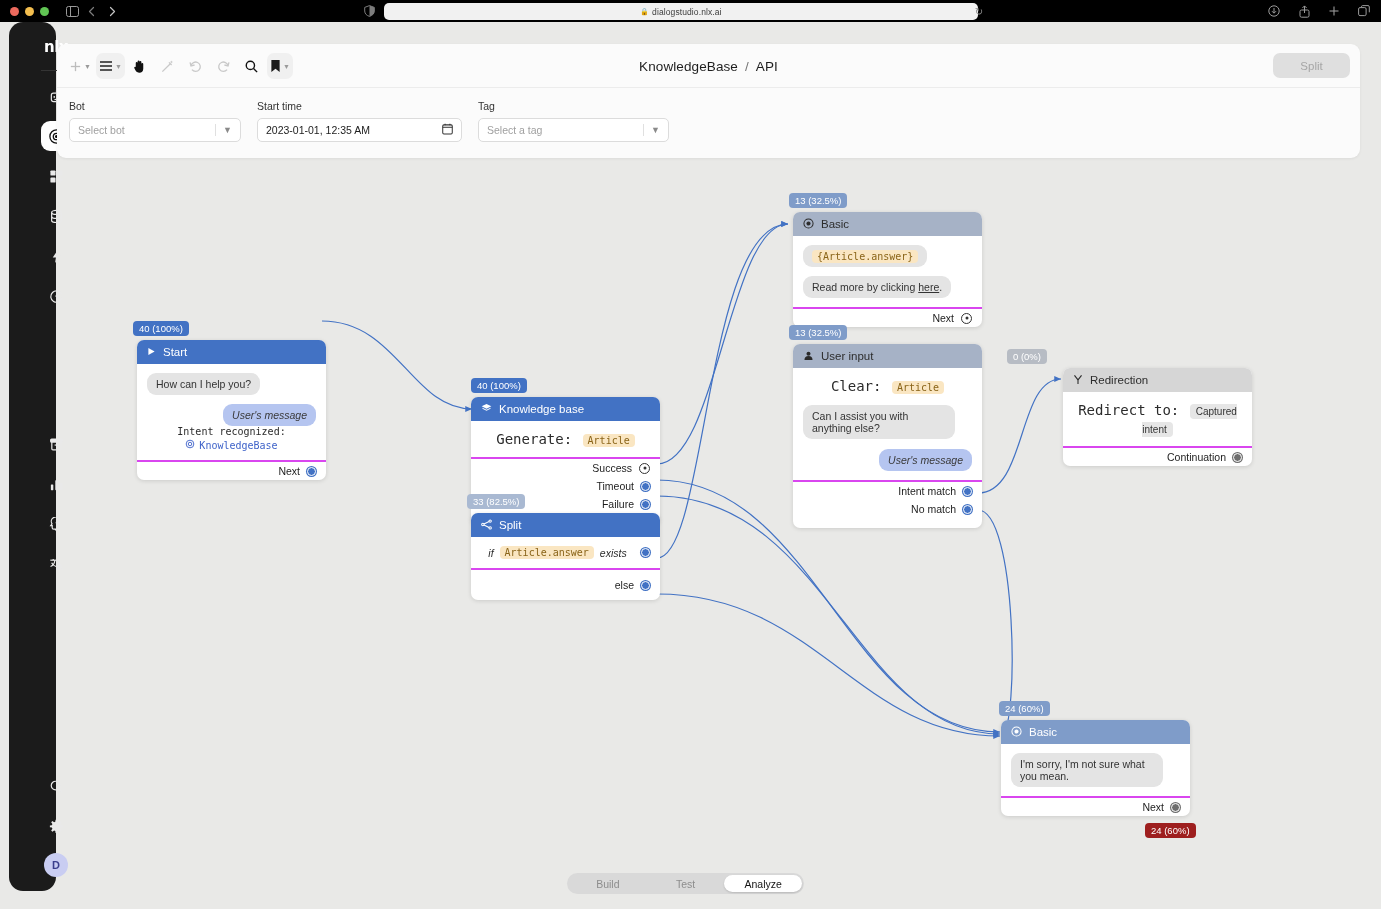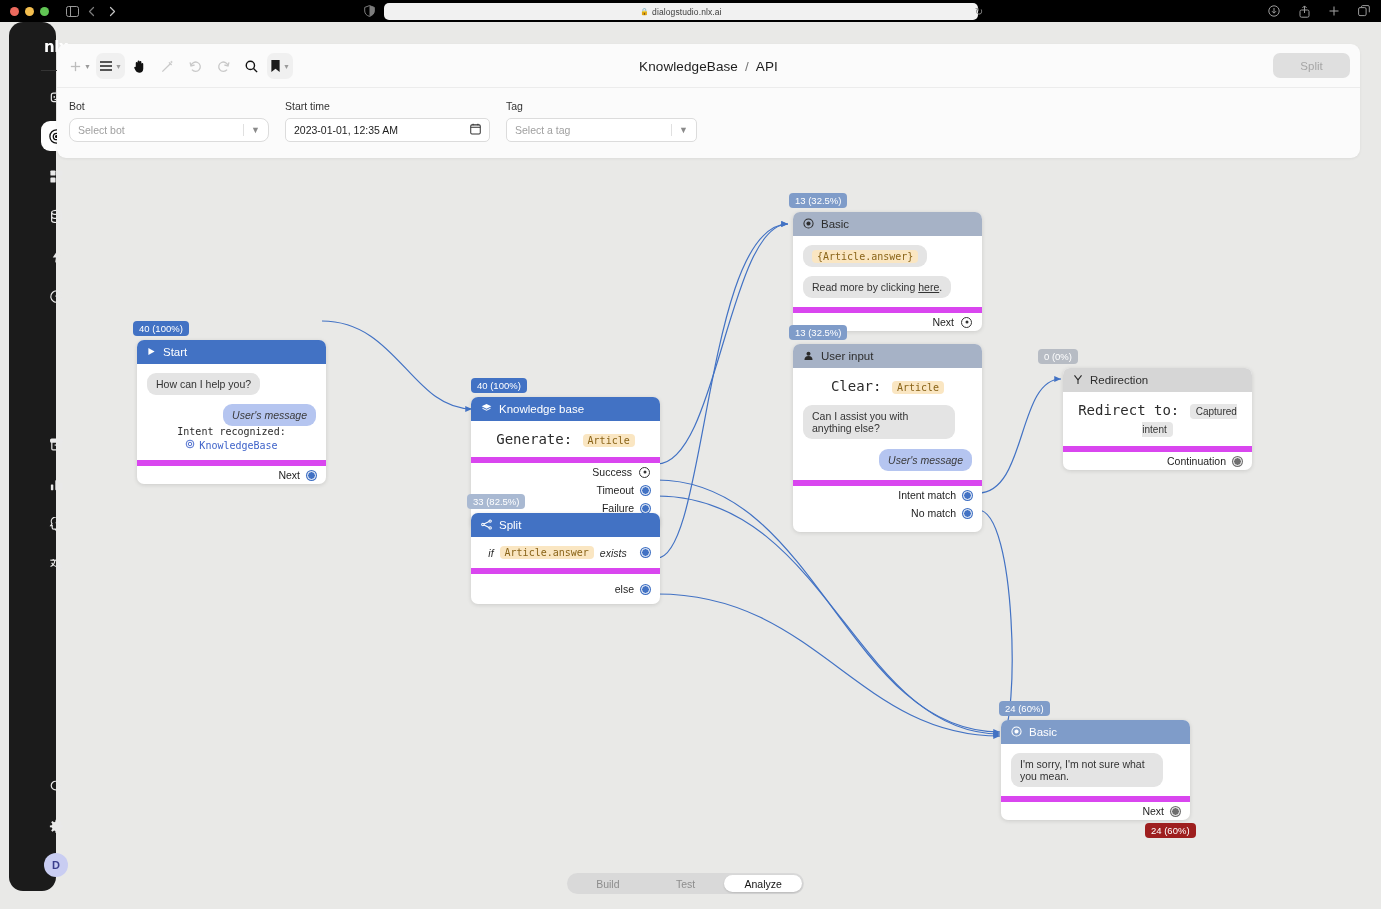--- a/index.html
+++ b/index.html
@@ -88,39 +88,39 @@
   .flabel{ font-size:10.5px; color:#333; margin-bottom:6px; }
   .finput{
     height:24px; background:#fff; border:1px solid #dcdcdc; border-radius:5px;
     display:flex; align-items:center; padding:0 8px; font-size:10.5px; color:#1c1c1c;
   }
   .finput.ph{ color:#a0a0a0; }
   .finput .grow{ flex:1; }
   .divider-v{ width:1px; height:12px; background:#e0e0e0; margin-right:7px; }
   .chev{ color:#8a8a8a; font-size:9px; }
   .cal{ color:#4a4a4a; font-size:10px; }
-  .w-bot{width:200px;border-radius:8px;} .w-conv{width:205px;} .w-time{width:205px;} .w-tag{width:191px;}
+  .w-bot{width:172px;} .w-conv{width:205px;} .w-time{width:205px;} .w-tag{width:191px;}
 
   
   .canvas{ position:absolute; left:57px; top:168px; width:1303px; height:700px; }
 
   
   .node{
     position:absolute; background:#fff; border-radius:7px;
     box-shadow:0 1px 4px rgba(0,0,0,.13); overflow:hidden;
   }
   .nhead{
     height:24px; display:flex; align-items:center; gap:7px; padding:0 10px;
     color:#fff; font-size:11.5px;
   }
   .nhead.blue{ background:#4272c4; }
   .nhead.grey{ background:#a6b2c6; }
   .nhead.steel{ background:#7f9cc9; }
   .nbody{ padding:9px 10px; }
-  .nrow{ border-top:6px solid #d946ef; }
+  .nrow{ border-top:2px solid #d946ef; }
   .bubble{
     background:#e4e4e4; color:#333; font-size:10.5px; border-radius:9px;
     padding:5px 9px; display:inline-block; max-width:90%;
   }
   .bubble.user{ background:#b5c5f0; color:#3a3a3a; font-style:italic;margin-left:31px; }
   .row-right{ display:flex; justify-content:flex-end; }
   .mono{ font-family:"DejaVu Sans Mono", monospace; font-size:14px; color:#2b2b2b; }
   .chip{
     background:#fae6c2; color:#8a6418; border-radius:4px; padding:1px 5px;
     font-size:10px; font-family:"DejaVu Sans Mono", monospace;
@@ -599,21 +599,21 @@
         <span class="dot"></span>
       </div>
       <div class="port-row">
         <span>No match</span>
         <span class="dot"></span>
       </div>
       <div style="height:10px"></div>
     </div>
   </div>
 
-  <div class="badge grey" style="left:981px; top:181px;">0 (0%)</div>
+  <div class="badge grey" style="left:950px; top:181px;">0 (0%)</div>
   <div class="node" style="left:1006px; top:200px; width:189px;">
     <div class="nhead" style="background:#d6d6d6;">
       <span>
         <svg width="10" height="11" viewBox="0 0 11 12" fill="none" stroke="#2b2b2b" stroke-width="1.2">
             <path d="M5.5 11 V6.4"></path>
             <path d="M5.5 6.4 L1.6 1.4"></path>
             <path d="M5.5 6.4 L9.4 1.4"></path>
           </svg>
       </span>
       <span style="color:#2d2d2d">Redirection</span>

